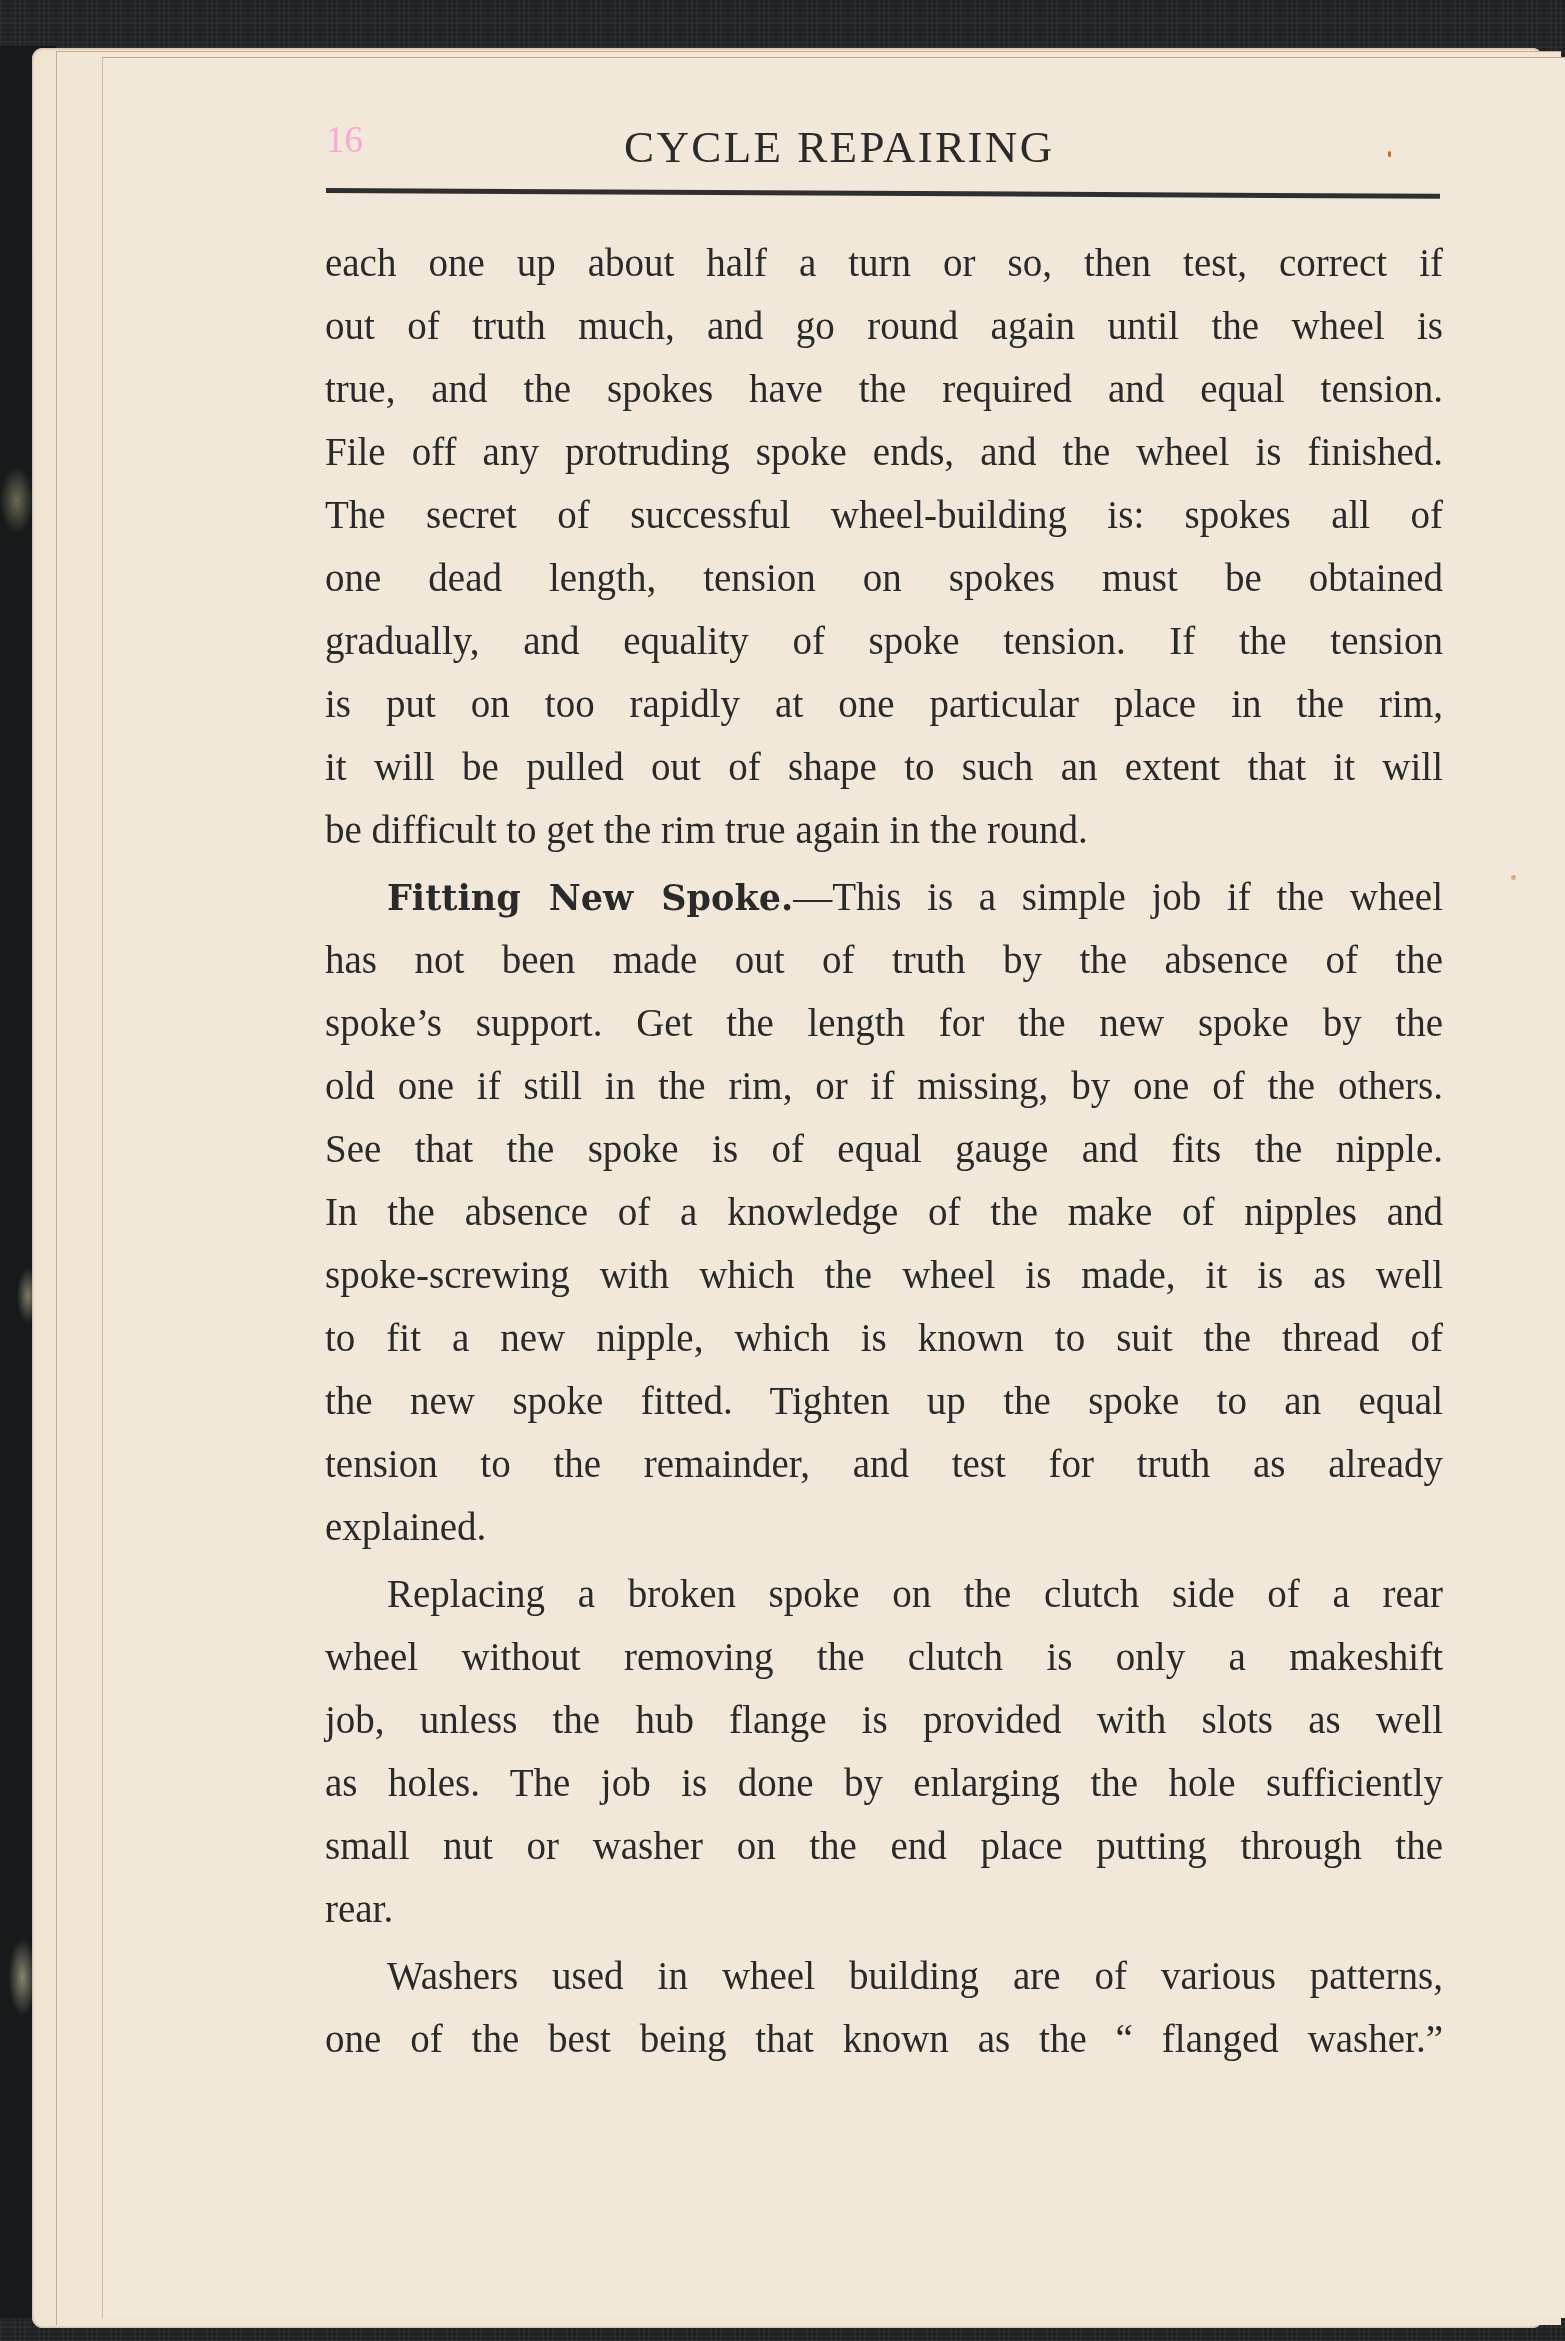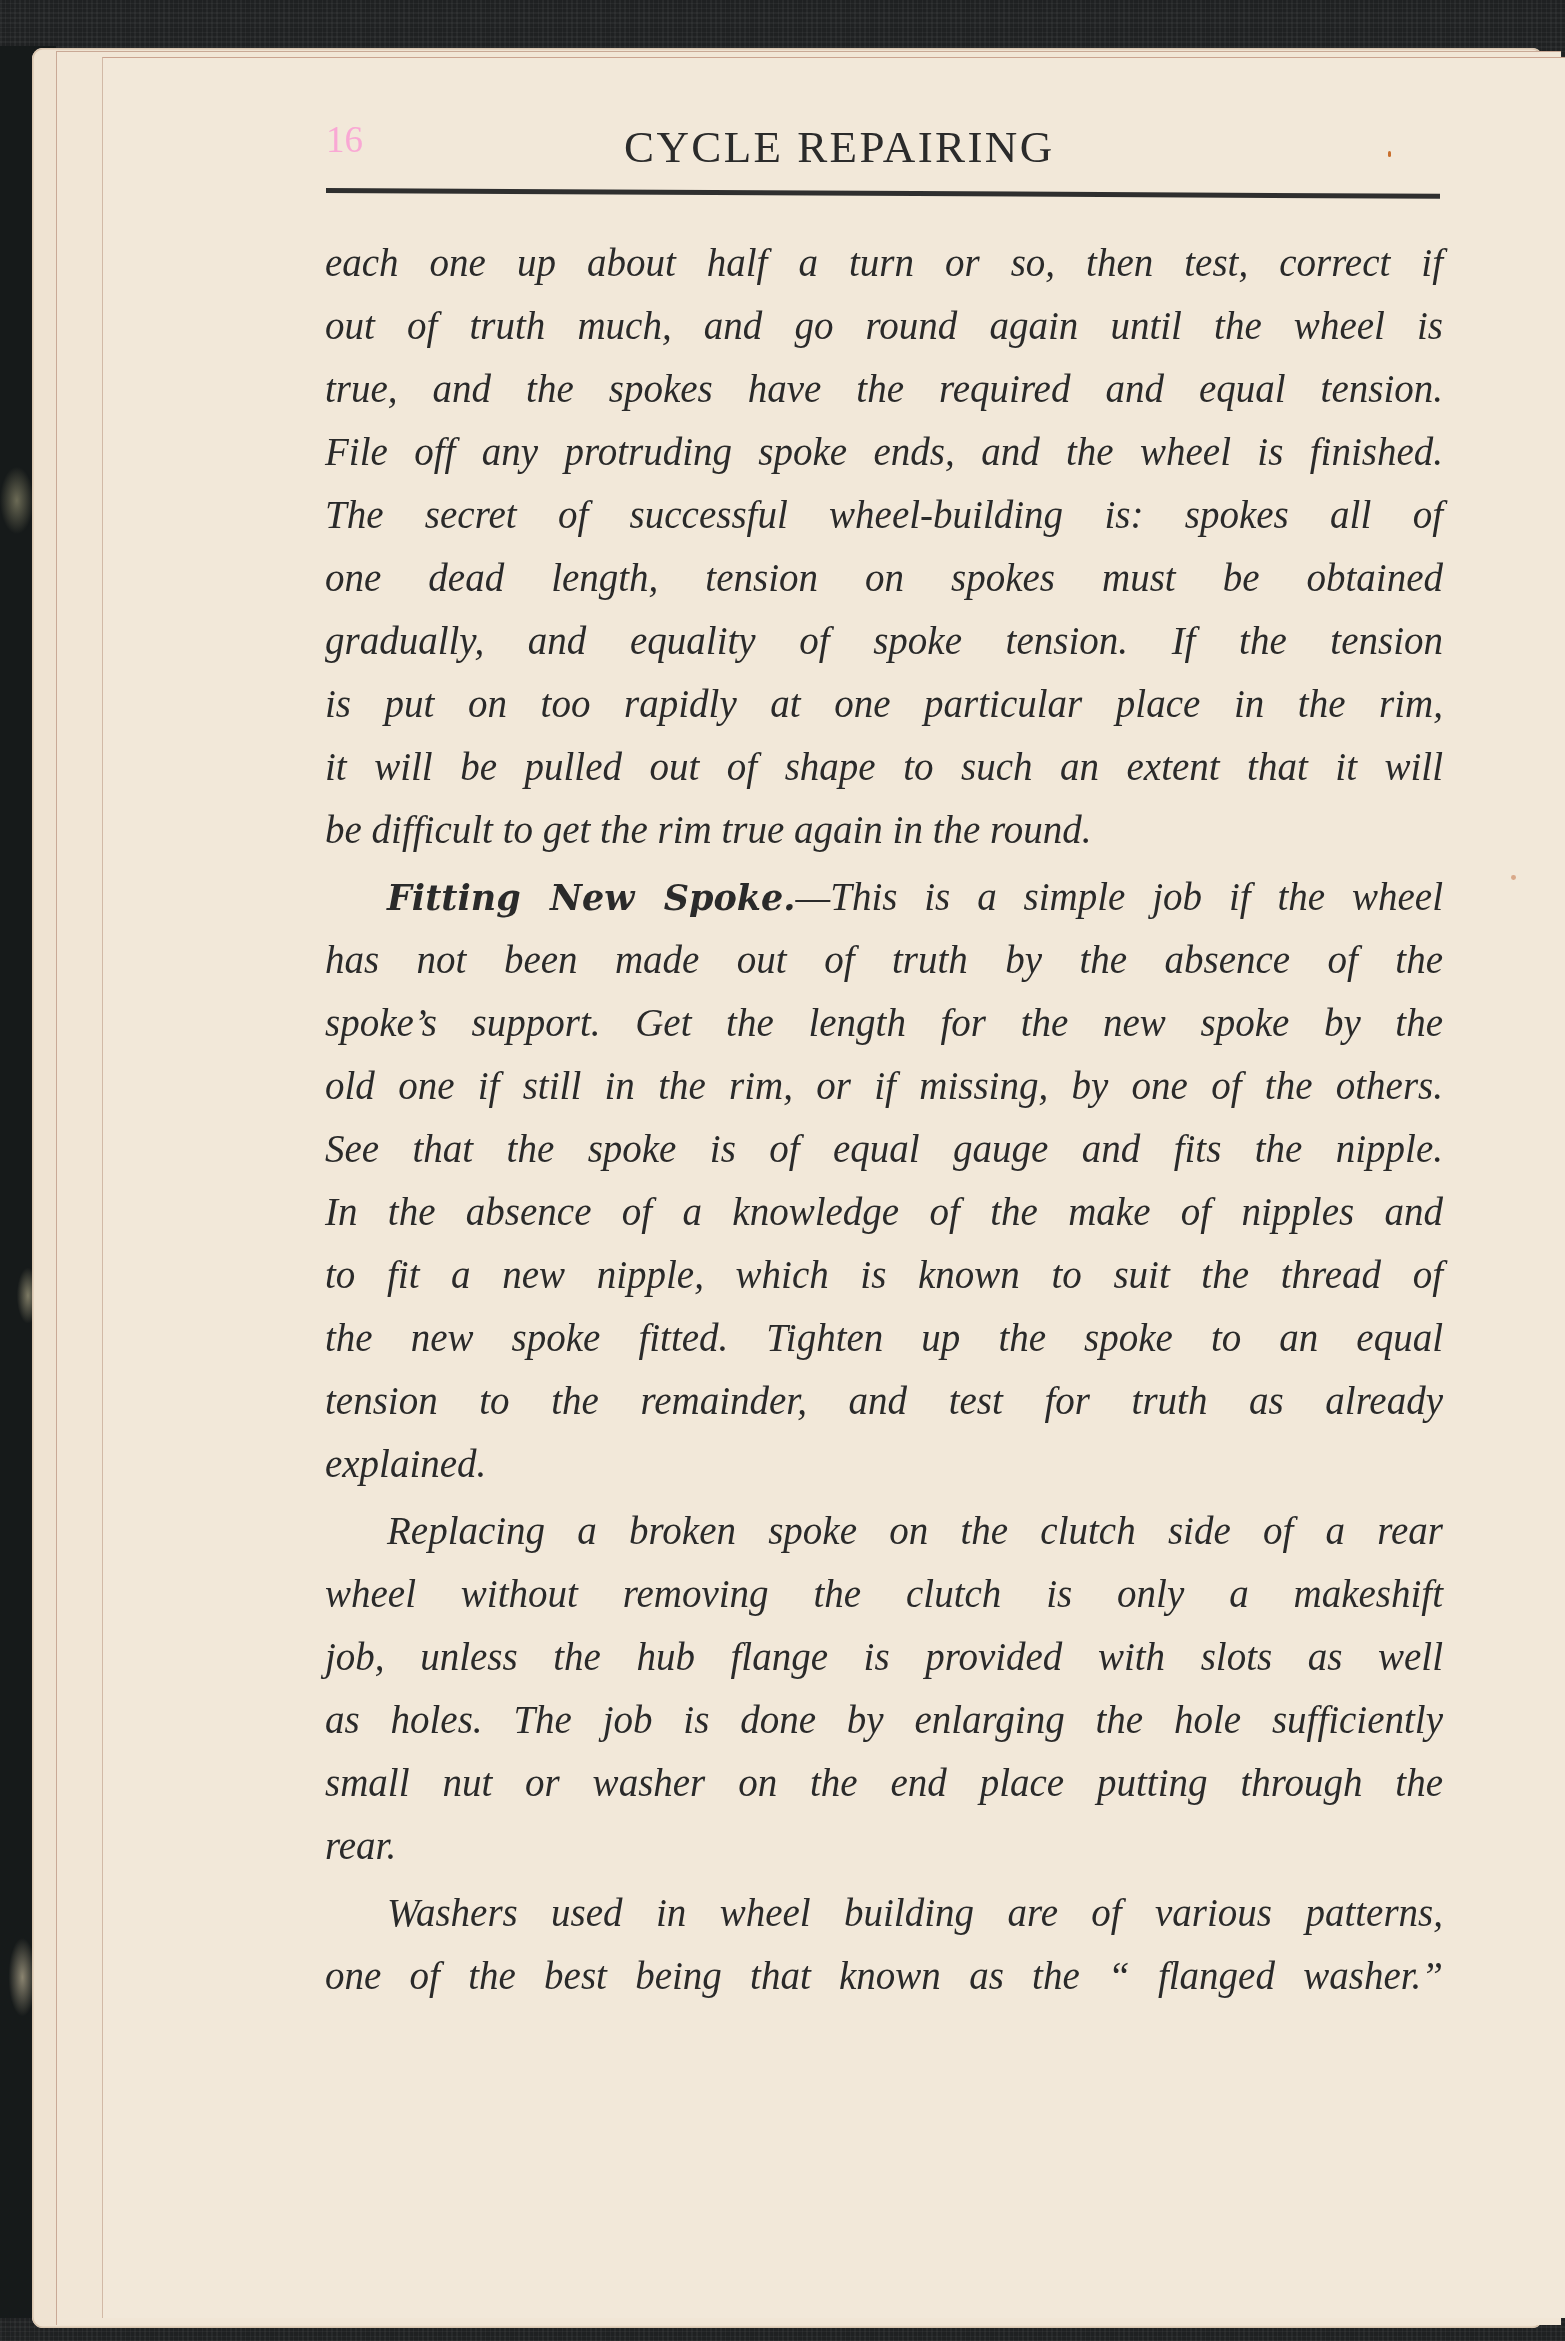--- a/index.html
+++ b/index.html
@@ -45,21 +45,21 @@
   }
   .header-title {
     position: absolute; left: 298px; top: 3.2px; font-size: 45px; letter-spacing: 2.4px; color: #2b2b2b;
   }
   .rule {
     position: absolute; left: 326px; top: 188px; width: 1114px; height: 4.8px;
     background: #2f2f2f; transform: rotate(0.3deg); transform-origin: left center;
   }
   .text {
     position: absolute; left: 325px; top: 231px; width: 1118px;
-    color: #2a2a2a; font-size: 39px; line-height: 63px; font-style: italic;
+    color: #2a2a2a; font-size: 39px; line-height: 63px;
   }
   .line {
     display: block; text-align: justify; text-align-last: justify; white-space: nowrap;
     height: 63px; overflow: visible;
   }
   .line.last { text-align-last: left; }
   .line.indent { padding-left: 62px; }
   .para { display: block; margin-bottom: 4px; }
   .bold { font-weight: bold; font-family: "DejaVu Serif", serif; font-size: 35px; }
   .spot { position: absolute; width: 3.2px; height: 6.4px; background: #c9702e; border-radius: 2.4px; }
@@ -94,20 +94,21 @@
     <span class="line last">be difficult to get the rim true again in the round.</span>
   </div>
 
   <div class="para">
     <span class="line indent"><span class="bold">Fitting New Spoke.</span><span>—This is a simple job if the wheel</span></span>
     <span class="line">has not been made out of truth by the absence of the</span>
     <span class="line">spoke’s support. Get the length for the new spoke by the</span>
     <span class="line">old one if still in the rim, or if missing, by one of the others.</span>
     <span class="line">See that the spoke is of equal gauge and fits the nipple.</span>
     <span class="line">In the absence of a knowledge of the make of nipples and</span>
+    <span class="line">spoke-screwing with which the wheel is made, it is as well</span>
     <span class="line">to fit a new nipple, which is known to suit the thread of</span>
     <span class="line">the new spoke fitted. Tighten up the spoke to an equal</span>
     <span class="line">tension to the remainder, and test for truth as already</span>
     <span class="line last">explained.</span>
   </div>
 
   <div class="para">
     <span class="line indent">Replacing a broken spoke on the clutch side of a rear</span>
     <span class="line">wheel without removing the clutch is only a makeshift</span>
     <span class="line">job, unless the hub flange is provided with slots as well</span>

